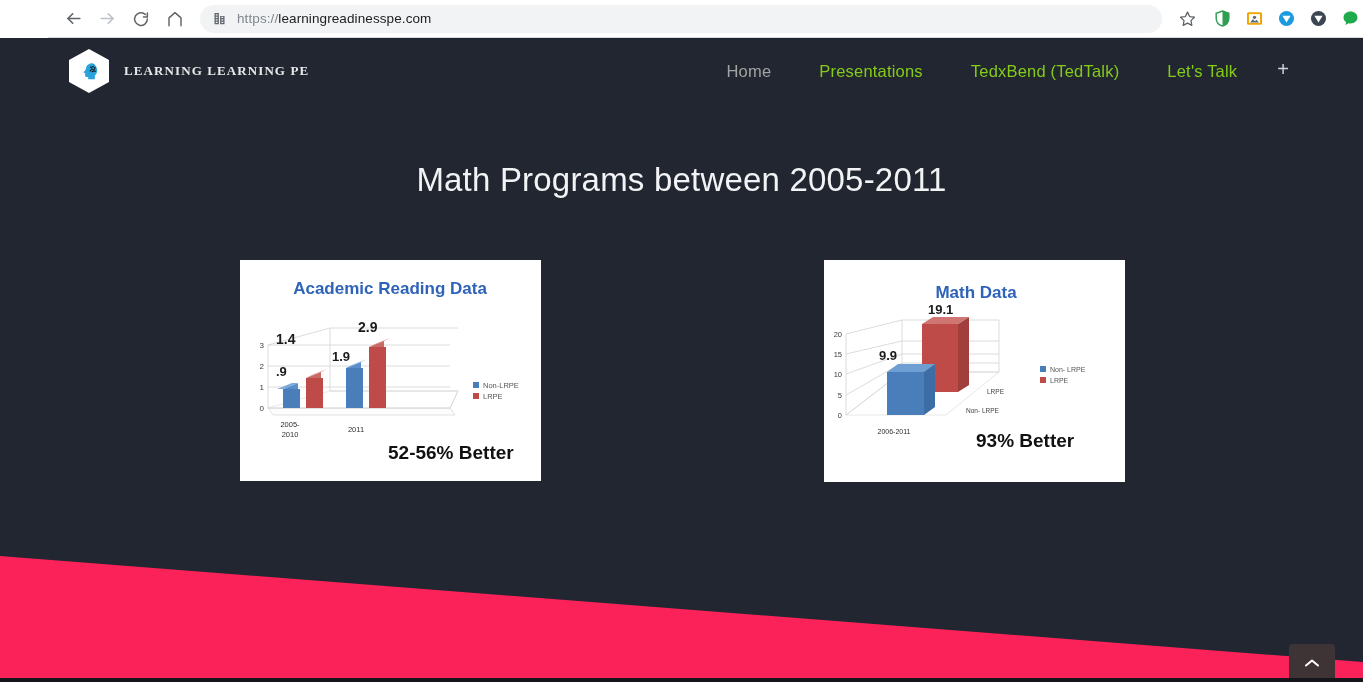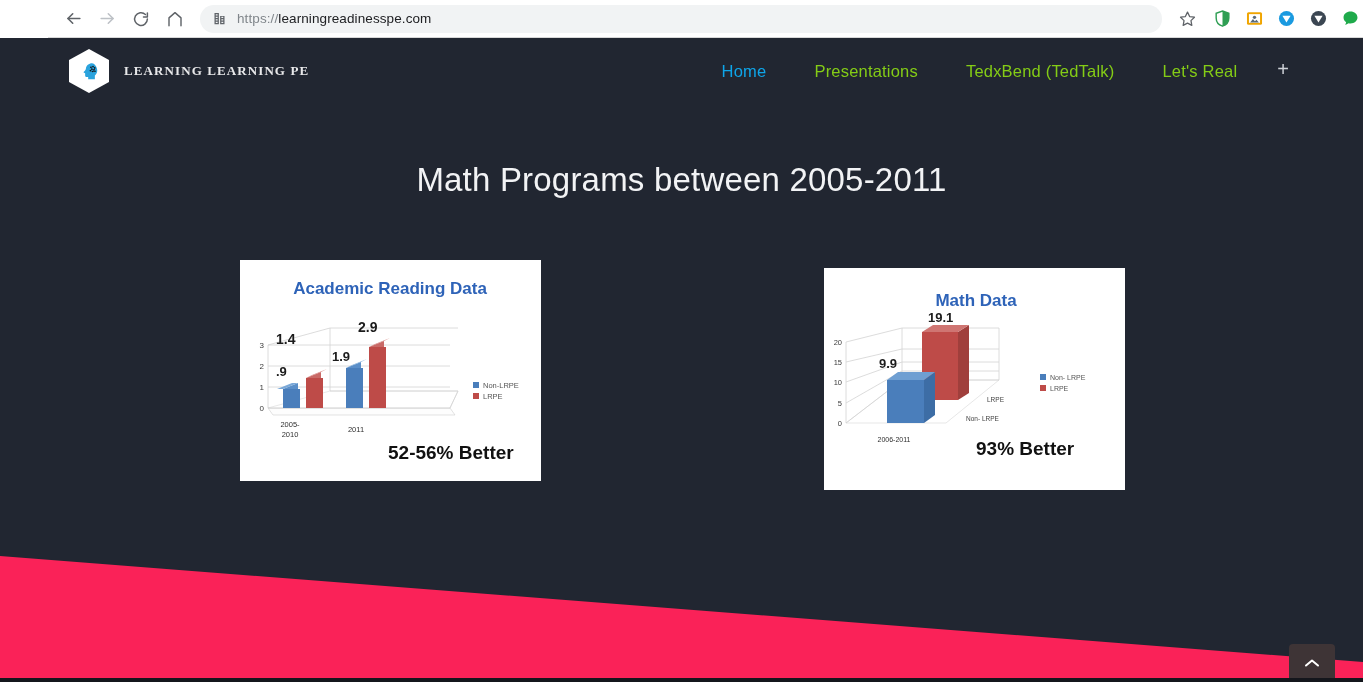--- a/index.html
+++ b/index.html
@@ -112,21 +112,21 @@
     display: flex; align-items: center;
     gap: 0;
   }
   .nav-item {
     color: #84cc16;
     font-size: 16.5px;
     padding: 6px 24px;
     letter-spacing: .2px;
     white-space: nowrap;
   }
-  .nav-item.accent { color: #0ea5e9; }
+  .nav-item.accent { color: #a3a3a3; }
   .nav-item.accent2 { color: #e8366a; }
   .nav-plus {
     color: #cfd2d8;
     font-size: 20px;
     padding: 4px 16px 8px 16px;
     line-height: 1;
   }
 
   
   .headline {
@@ -145,21 +145,21 @@
     position: absolute;
     top: 222px; left: 0; width: 1363px;
     height: 222px;
   }
   .chart-card {
     position: absolute;
     background: #a3a3a3;
     overflow: hidden;
   }
   .chart-card.reading { left: 240px; top: 0; width: 301px; height: 221px; }
-  .chart-card.math    { left: 824px; top: 8px; width: 301px; height: 222px; }
+  .chart-card.math    { left: 824px; top: 0; width: 301px; height: 222px; }
   .chart-card svg { display:block; width: 100%; height: 100%; }
 
   
   .pink-band {
     position: absolute;
     left: 0; top: 0; width: 1363px; height: 644px;
     pointer-events: none;
   }
   .pink-band svg { display:block; width: 1363px; height: 644px; }
 
@@ -295,21 +295,21 @@
             </svg>
           </div>
         </div>
         <div class="brand-name">LEARNING LEARNING PE</div>
       </div>
 
       <div class="main-nav">
         <div class="nav-item accent">Home</div>
         <div class="nav-item">Presentations</div>
         <div class="nav-item">TedxBend (TedTalk)</div>
-        <div class="nav-item">Let's Real</div>
+        <div class="nav-item">Let's Talk</div>
         <div class="nav-plus">+</div>
       </div>
     </div>
 
     <div class="headline">
       <span class="l2">Math Programs between 2005-2011</span>
     </div>
 
     <div class="charts-row">
 

